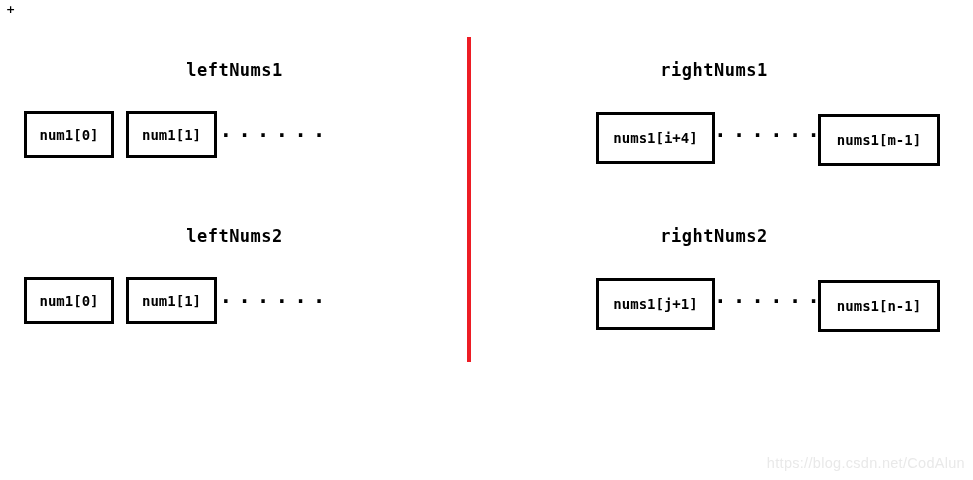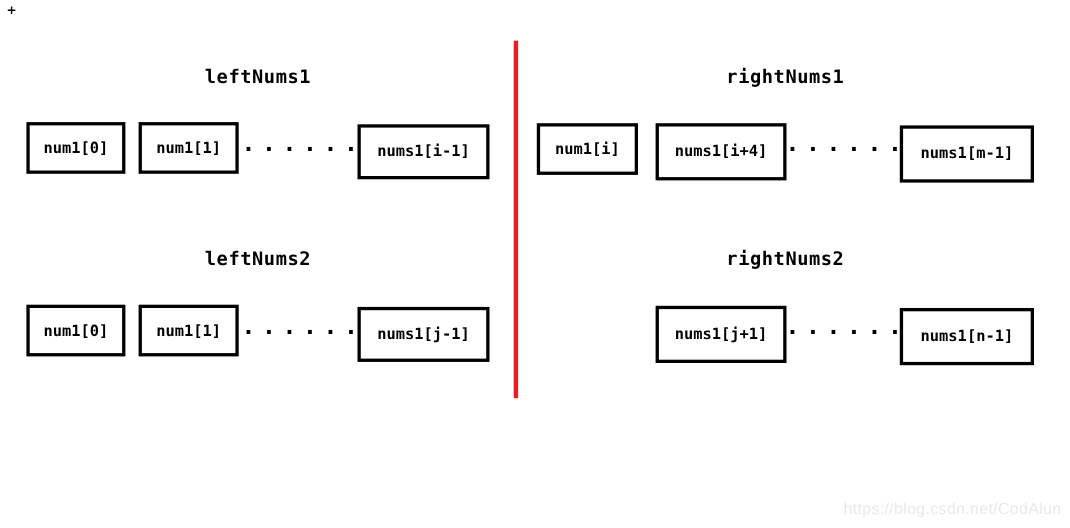--- a/index.html
+++ b/index.html
@@ -79,41 +79,38 @@
   <span class="corner-mark">+</span>
 
   <div class="divider" style="background-color: rgb(237, 28, 36);"></div>
 
   <div class="group g-left row-top">
     <div class="group-title">leftNums1</div>
     <div class="cells">
       <div class="cell c0">num1[0]</div>
       <div class="cell c1">num1[1]</div>
       <div class="dots">······</div>
-      <div class="cell c2">nums1[i-1]</div>
     </div>
   </div>
 
   <div class="group g-right row-top">
     <div class="group-title">rightNums1</div>
     <div class="cells">
-      <div class="cell c0">num1[i]</div>
       <div class="cell c1">nums1[i+4]</div>
       <div class="dots">······</div>
       <div class="cell c2">nums1[m-1]</div>
     </div>
   </div>
 
   <div class="group g-left row-bot">
     <div class="group-title">leftNums2</div>
     <div class="cells">
       <div class="cell c0">num1[0]</div>
       <div class="cell c1">num1[1]</div>
       <div class="dots">······</div>
-      <div class="cell c2">nums1[j-1]</div>
     </div>
   </div>
 
   <div class="group g-right row-bot">
     <div class="group-title">rightNums2</div>
     <div class="cells">
       <div class="cell c1">nums1[j+1]</div>
       <div class="dots">······</div>
       <div class="cell c2">nums1[n-1]</div>
     </div>

